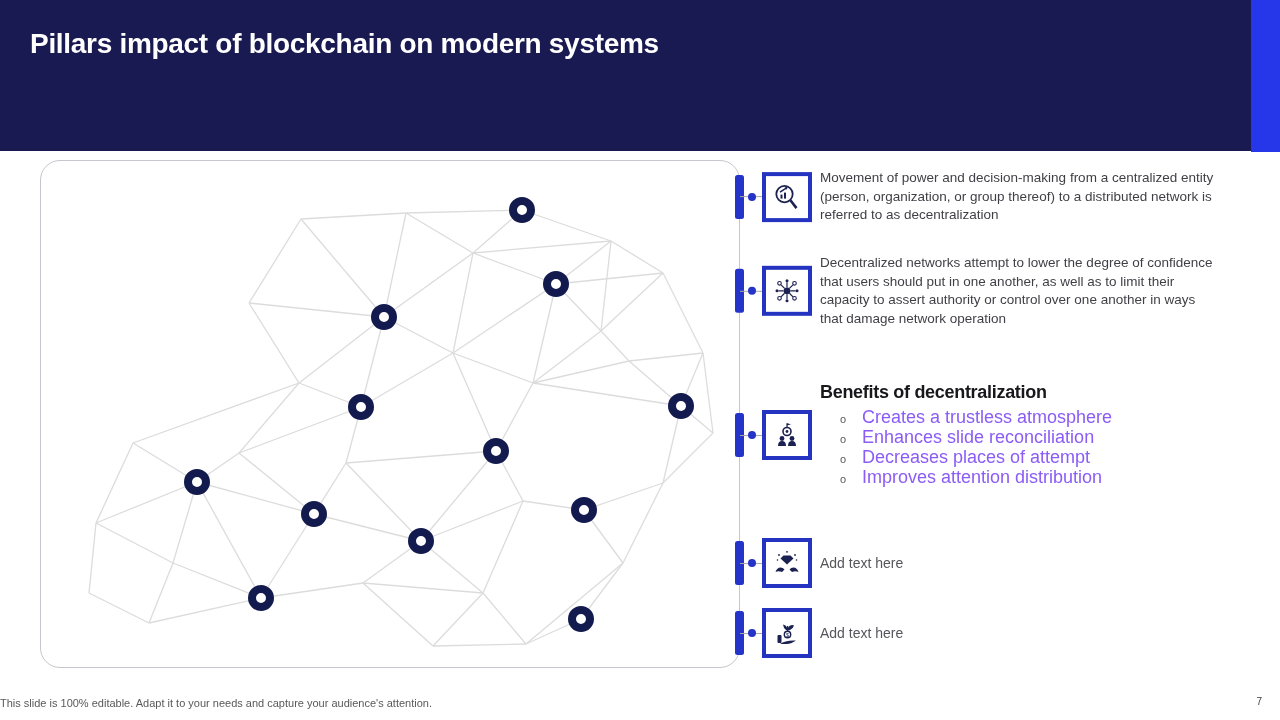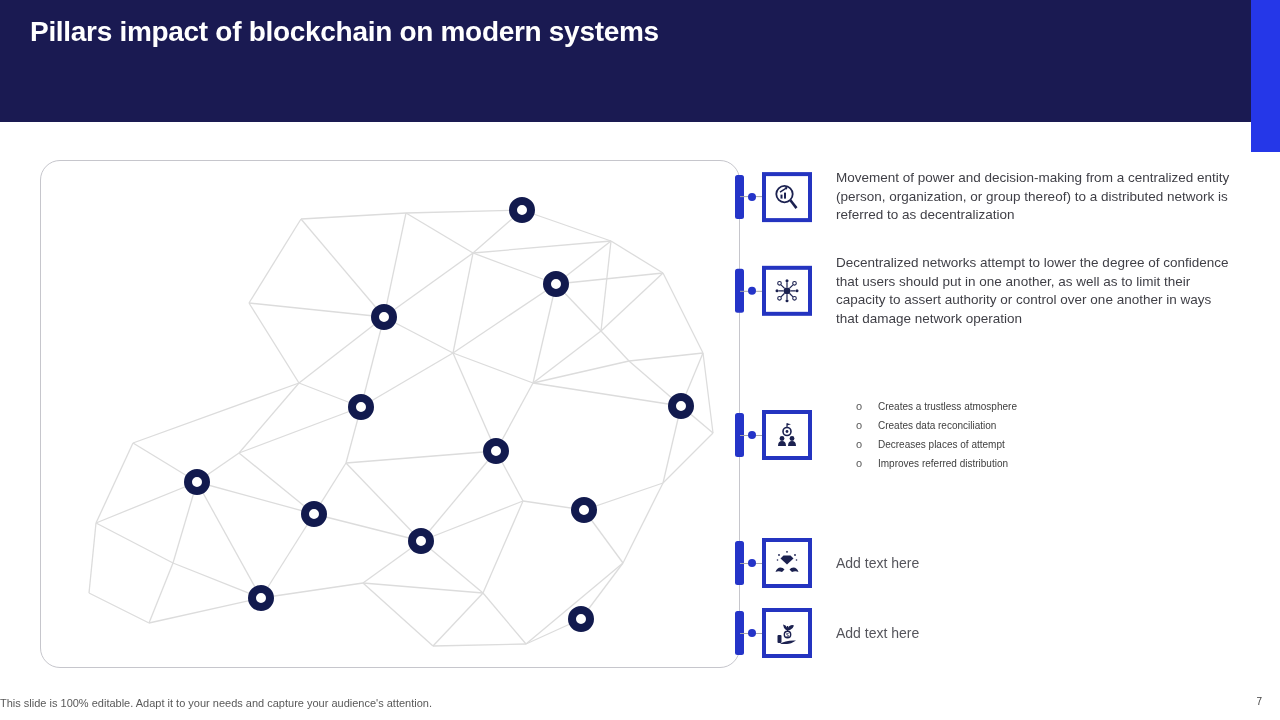--- a/index.html
+++ b/index.html
@@ -2,22 +2,22 @@
 <html><head>
 <meta charset="utf-8">
 <style>
   html,body{margin:0;padding:0;}
   body{
     width:1280px;height:720px;position:relative;background:#ffffff;
     font-family:"Liberation Sans","DejaVu Sans",sans-serif;overflow:hidden;
   }
   
   .header{
-    position:absolute;left:0;top:0;width:1280px;height:122px;
-    background:#1a1a52;color:#ffffff;box-sizing:border-box;padding:16px 30px 0 30px;
+    position:absolute;left:0;top:0;width:1280px;height:151px;
+    background:#1a1a52;color:#ffffff;box-sizing:border-box;padding:28px 30px 0 30px;
   }
   .title{
     font-size:28px;font-weight:800;letter-spacing:-0.3px;line-height:1.15;
     font-family:"Liberation Sans","DejaVu Sans",sans-serif;
   }
   .subtitle{
     margin-top:9px;font-size:10.5px;font-weight:700;letter-spacing:0.1px;color:#f2f2f7;
   }
   .accent-bar{
     position:absolute;right:0;top:0;width:29px;height:152px;background:#2537e8;
@@ -43,39 +43,39 @@
     position:absolute;left:-4px;right:0;top:4px;height:1px;background:#a8a8a8;
   }
   .connector .dot{
     position:absolute;left:4px;top:0.5px;width:8px;height:8px;border-radius:50%;background:#2434c8;
   }
   .icon-box{
     width:42px;height:42px;border:4px solid #2434c0;background:#ffffff;
     display:flex;align-items:center;justify-content:center;flex:0 0 auto;
   }
   .icon-box svg{display:block;}
-  .item-body{margin-left:24px;}
+  .item-body{margin-left:8px;}
   .item-text{
     font-size:13.5px;line-height:18.6px;color:#3f3f46;max-width:400px;
   }
   .add-text{
     font-size:14px;color:#55555c;
   }
   .benefits-heading{
     font-size:18px;font-weight:800;color:#17171c;letter-spacing:-0.3px;margin-bottom:5px;
     font-family:"Liberation Sans","DejaVu Sans",sans-serif;
   }
   .bullet-row{
     display:flex;align-items:baseline;margin-left:20px;line-height:18px;
   }
   .bullet-marker{
     font-size:11px;color:#5a5a5a;width:22px;flex:0 0 auto;
   }
   .bullet-text{
-    font-size:10px;color:#404040;
+    font-size:18px;color:#8b5cf6;
   }
   
   .footer-note{
     position:absolute;left:0;right:0;top:697px;text-align:left;
     font-size:11px;color:#595959;
   }
   .page-number{
     position:absolute;right:18px;top:696px;font-size:10px;color:#404040;
   }
 </style>
@@ -253,35 +253,36 @@
       <circle cx="15" cy="11.5" r="1.4" fill="#1b2150" stroke="none"></circle>
       <line x1="15" y1="7.5" x2="15" y2="3.2" stroke-width="1.2"></line>
       <path d="M15 3.2 l4 1 l-4 1.4 z" fill="#1b2150" stroke="none"></path>
       <circle cx="10" cy="18.5" r="2.4" fill="#1b2150" stroke="none"></circle>
       <path d="M6 26 q0-5 4-5 q4 0 4 5 z" fill="#1b2150" stroke="none"></path>
       <circle cx="20" cy="18.5" r="2.4" fill="#1b2150" stroke="none"></circle>
       <path d="M16 26 q0-5 4-5 q4 0 4 5 z" fill="#1b2150" stroke="none"></path>
     </svg>
   </div>
   <div class="item-body">
+    <div class="benefits-heading">Benefits of decentralization</div>
     <div class="bullet-row">
       <span class="bullet-marker">o</span>
       <span class="bullet-text">Creates a trustless atmosphere</span>
     </div>
     <div class="bullet-row">
       <span class="bullet-marker">o</span>
-      <span class="bullet-text">Creates data reconciliation</span>
+      <span class="bullet-text">Enhances slide reconciliation</span>
     </div>
     <div class="bullet-row">
       <span class="bullet-marker">o</span>
       <span class="bullet-text">Decreases places of attempt</span>
     </div>
     <div class="bullet-row">
       <span class="bullet-marker">o</span>
-      <span class="bullet-text">Improves referred distribution</span>
+      <span class="bullet-text">Improves attention distribution</span>
     </div>
   </div>
 </div>
 
 <div class="item" style="top:563px">
   <div class="pill"></div>
   <div class="connector">
       <div class="hline"></div>
       <div class="dot"></div>
     </div>

